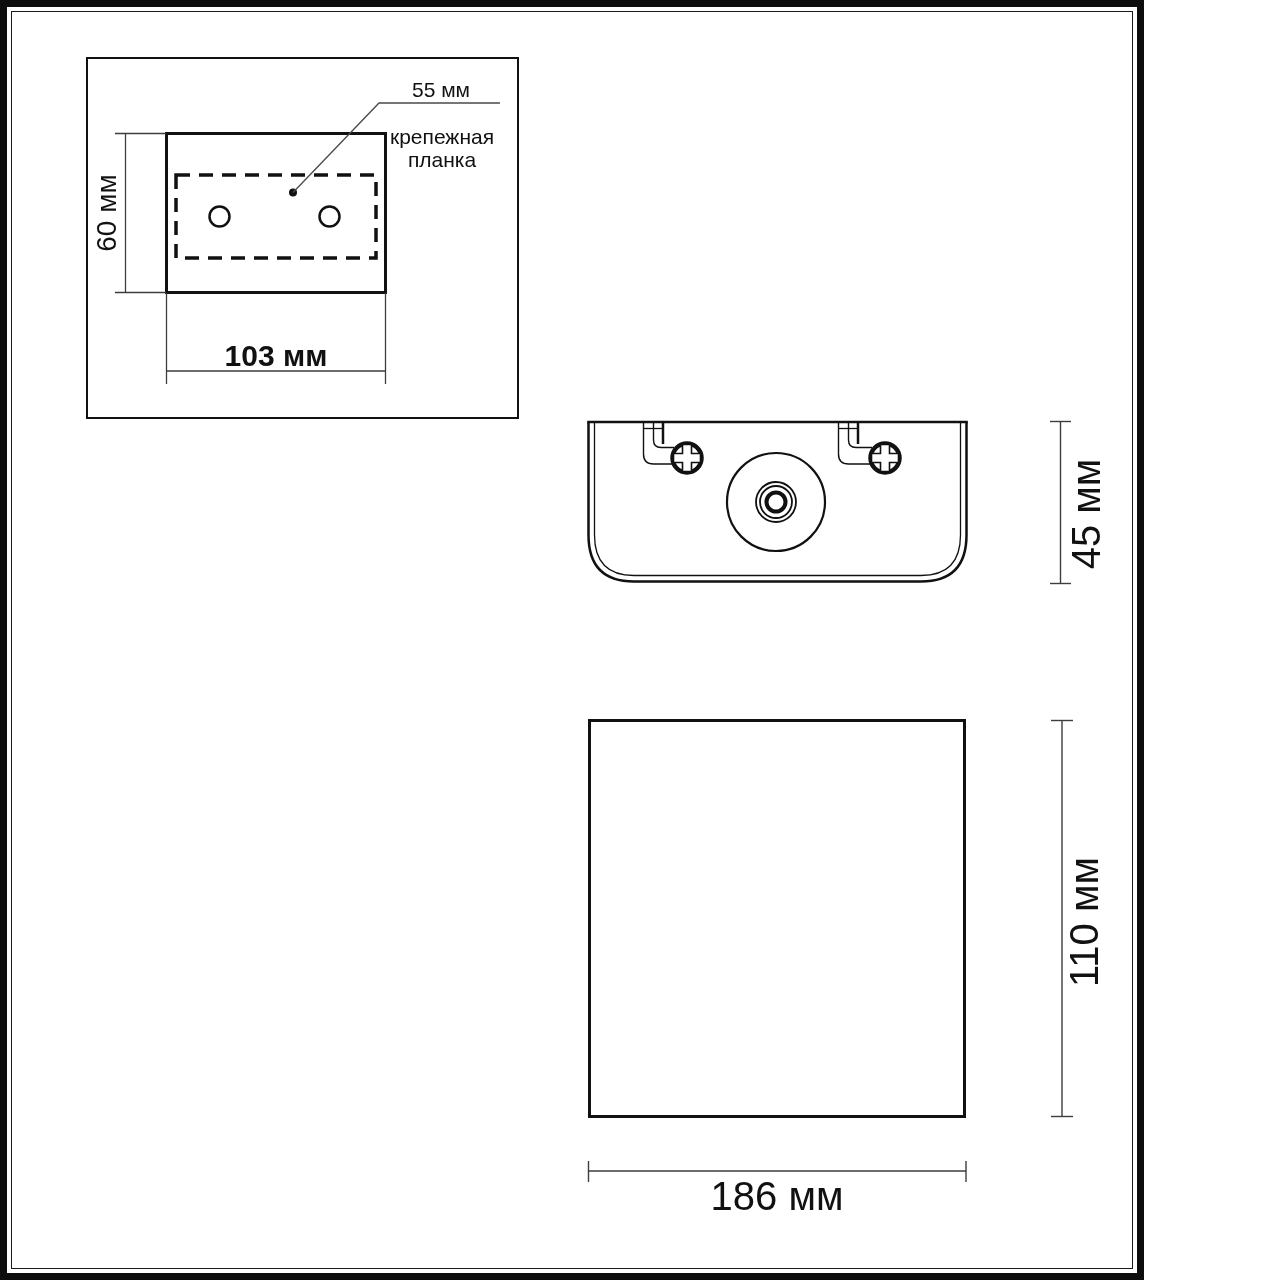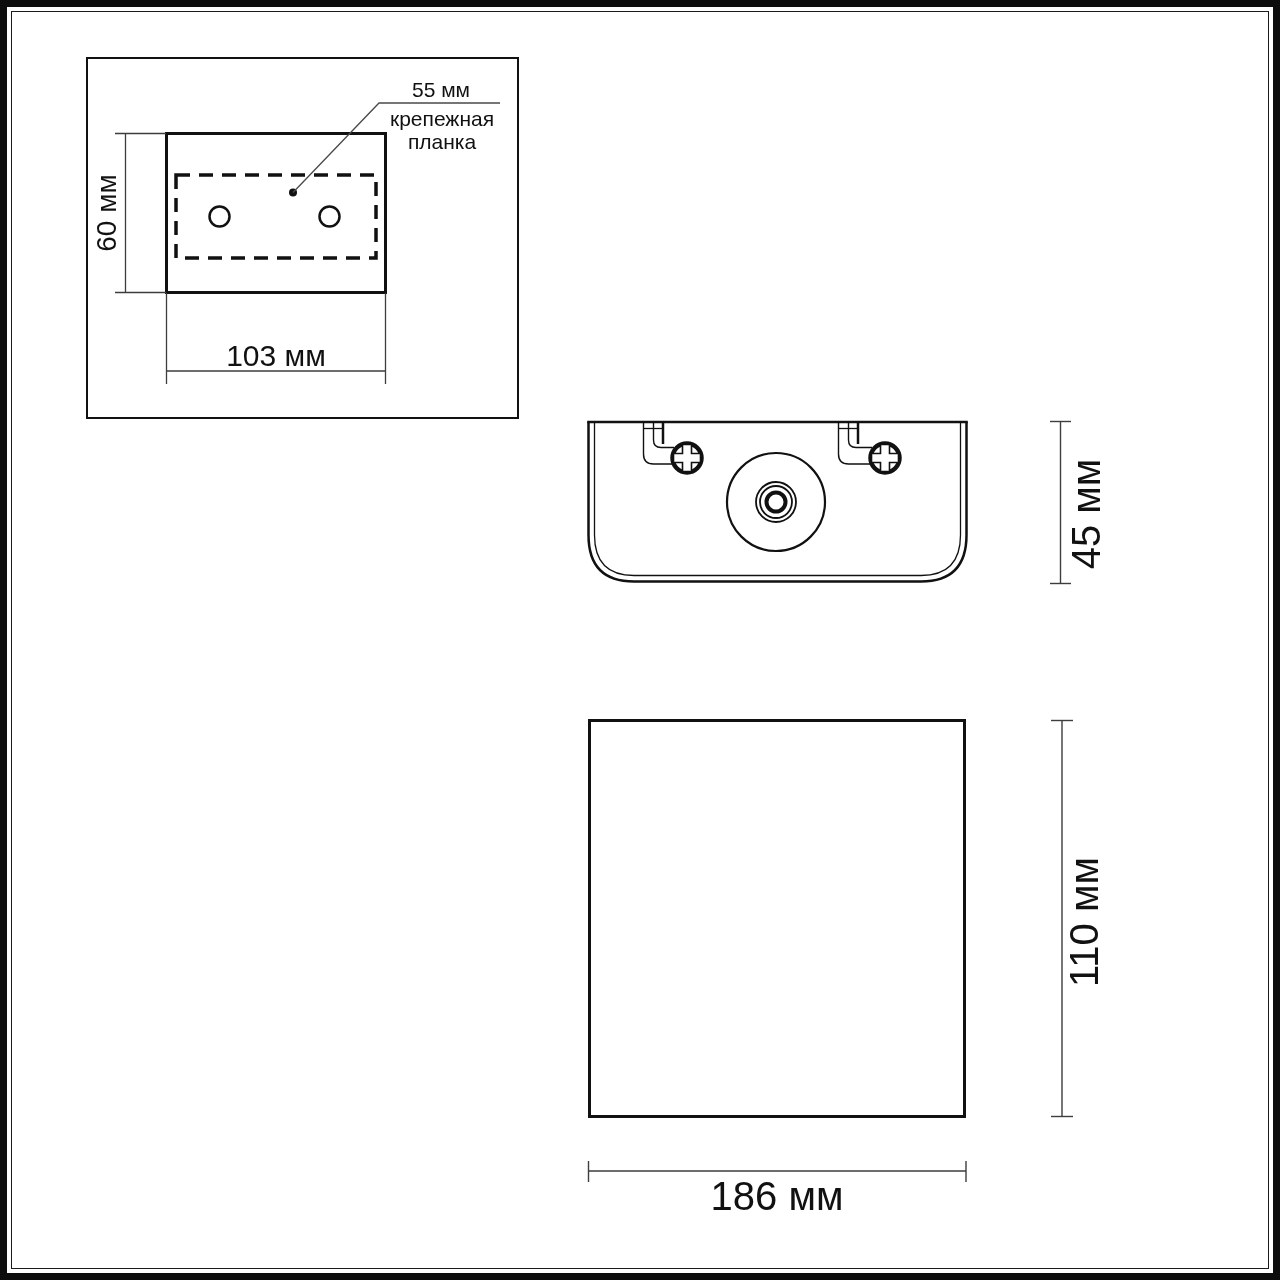--- a/index.html
+++ b/index.html
@@ -1,32 +1,32 @@
 <!DOCTYPE html>
 <html><head>
 <meta charset="utf-8">
 <style>
   html,body{margin:0;padding:0;background:#fff;}
-  #stage{position:relative;width:1280px;height:1280px;background:#fff;overflow:hidden;
+  #stage{position:relative;width:1144px;height:1280px;background:#fff;overflow:hidden;
          font-family:"Liberation Sans","DejaVu Sans",sans-serif;color:#111;}
   .page-border{position:absolute;inset:0;border:7px solid #0d0d0d;box-sizing:border-box;}
   .page-border-inner{position:absolute;left:11px;top:11px;right:11px;bottom:11px;
          border:1.5px solid #1a1a1a;box-sizing:border-box;}
   .detail-box{position:absolute;left:86px;top:57px;width:433px;height:362px;
          border:2.5px solid #111;box-sizing:border-box;background:#fff;}
   svg.drawing{position:absolute;left:0;top:0;}
   .obj{stroke:#111;fill:none;}
   .objf{stroke:#111;fill:#fff;}
   .dim{stroke:#3d3d3d;fill:none;}
   .lead{stroke:#4a4a4a;fill:none;}
   .lbl{position:absolute;white-space:nowrap;transform:translate(-50%,-50%);color:#111;}
   .lbl.rot{transform:translate(-50%,-50%) rotate(-90deg);}
   .s21{font-size:21px;}
   .s28{font-size:28px;}
-  .s30{font-size:30px;}
+  .s30{font-size:30px;font-weight:bold;}
   .s40{font-size:40px;}
   .callout{white-space:normal;width:126px;text-align:center;line-height:1.1;}
 </style>
 </head>
 <body>
 
 <div id="stage">
 
   <div class="page-border"></div>
   <div class="page-border-inner"></div>
@@ -110,21 +110,21 @@
       <g>
         <line x1="588.5" y1="1171" x2="966" y2="1171" stroke-width="1.4" class="dim"></line>
         <line x1="588.5" y1="1161" x2="588.5" y2="1182" stroke-width="1.4" class="dim"></line>
         <line x1="966" y1="1161" x2="966" y2="1182" stroke-width="1.4" class="dim"></line>
       </g>
     </g>
   </svg>
 
   <span class="lbl s21" style="left:441px;top:90px;">55 мм</span>
 
-  <span class="lbl s21 callout" style="left:442px;top:130px;">крепежная планка</span>
+  <span class="lbl s21 callout" style="left:442px;top:148px;">крепежная планка</span>
 
   <span class="lbl rot s28" style="left:107px;top:213px;">60 мм</span>
 
   <span class="lbl s30" style="left:276px;top:356px;">103 мм</span>
 
   <span class="lbl rot s40" style="left:1086px;top:514px;">45 мм</span>
 
   <span class="lbl rot s40" style="left:1084px;top:922px;">110 мм</span>
 
   <span class="lbl s40" style="left:777px;top:1196px;">186 мм</span>

